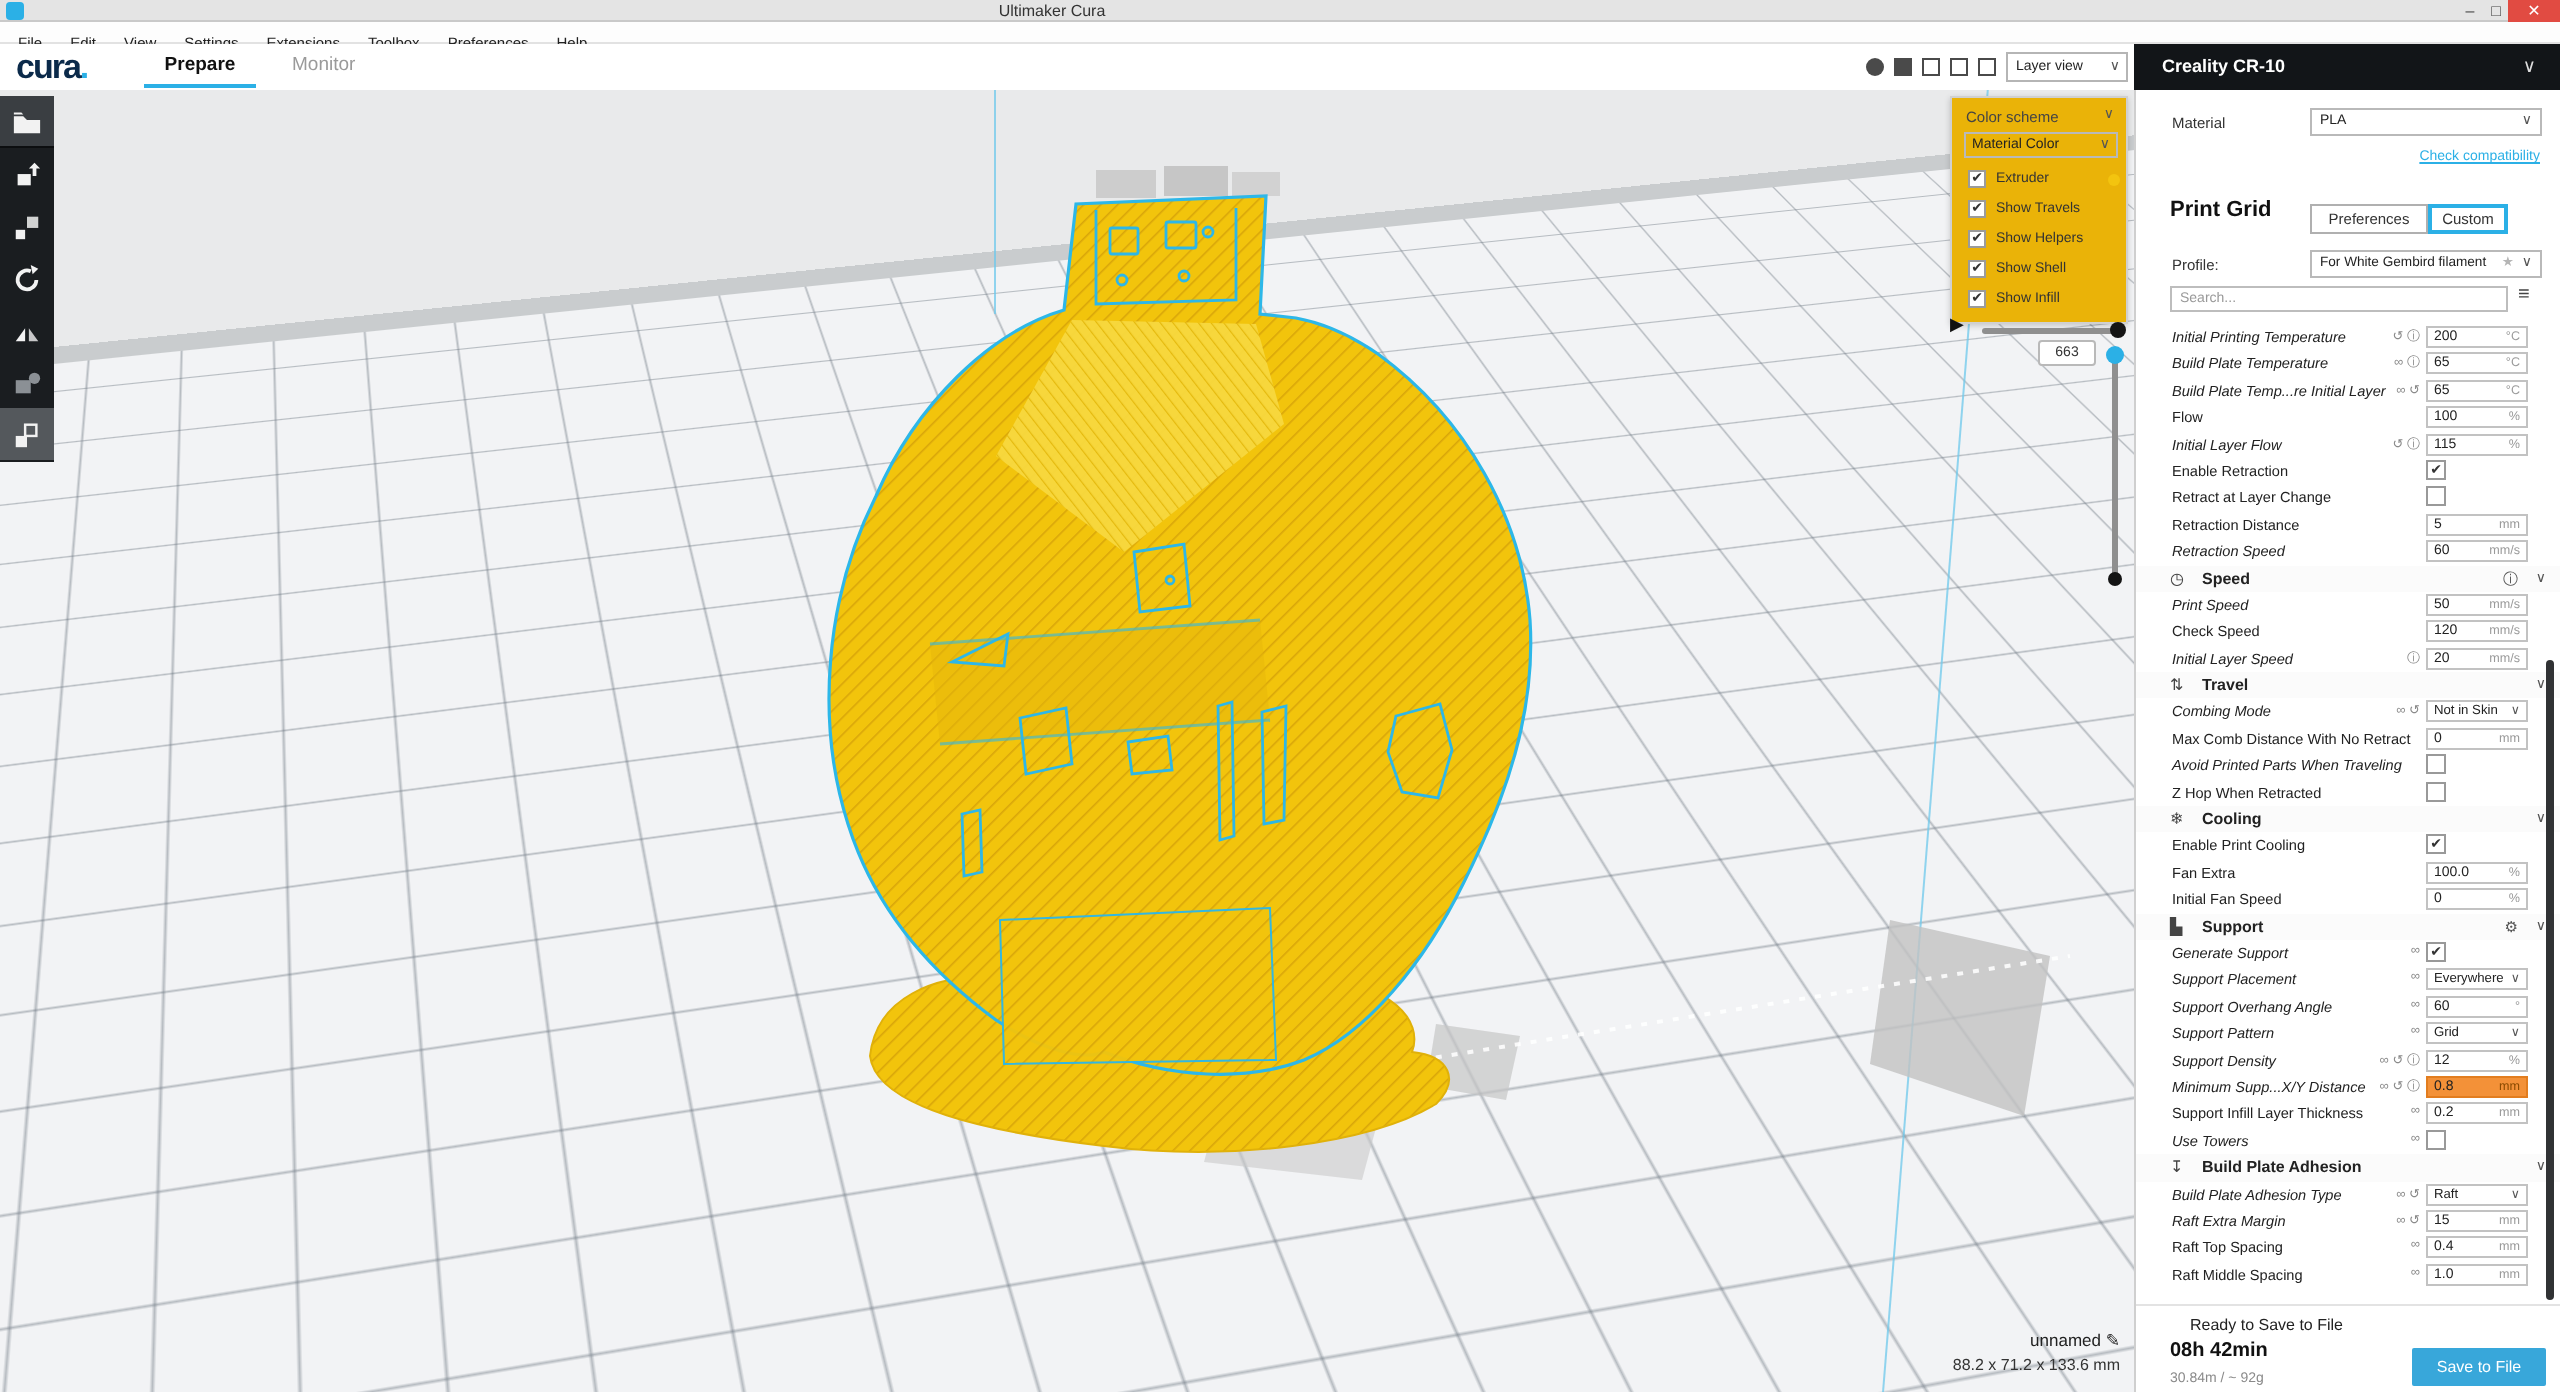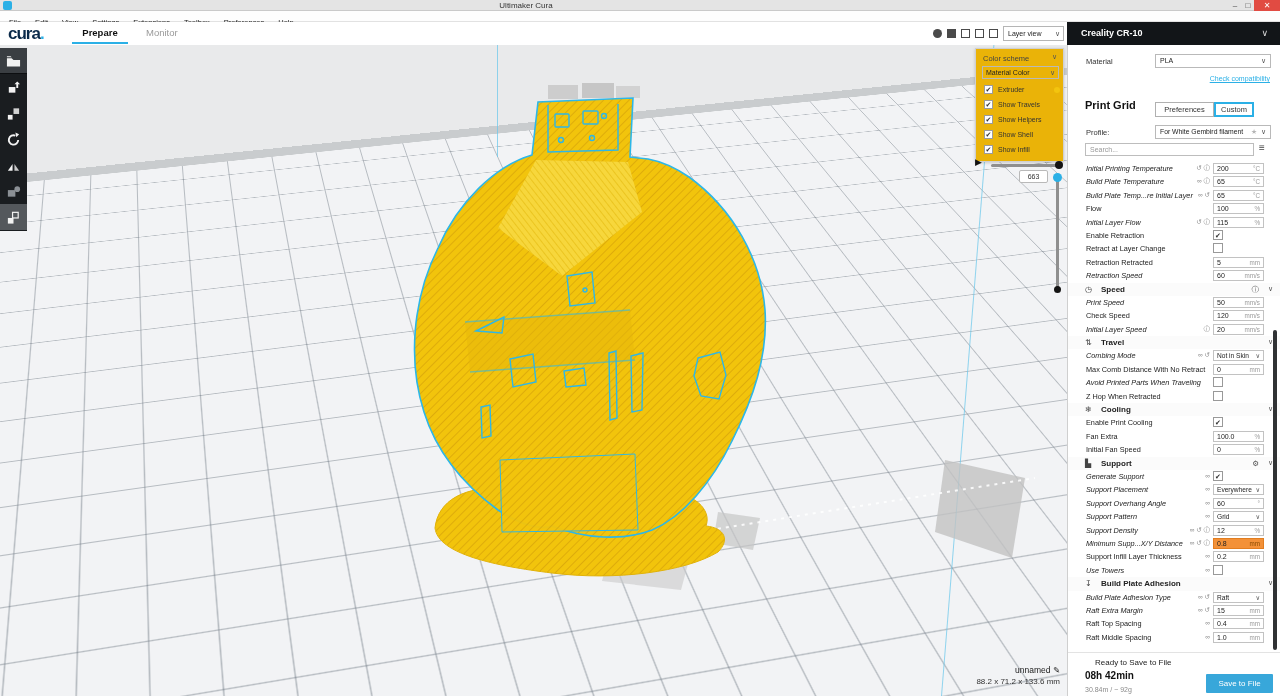--- a/index.html
+++ b/index.html
@@ -342,21 +342,21 @@
           <span class="lbl">Enable Retraction</span>
           <span class="ric"></span>
           <span class="cbox">✔</span>
         </div>
         <div class="srow">
           <span class="lbl">Retract at Layer Change</span>
           <span class="ric"></span>
           <span class="cbox"></span>
         </div>
         <div class="srow">
-          <span class="lbl">Retraction Retracted</span>
+          <span class="lbl">Retraction Distance</span>
           <span class="ric"></span>
           <span class="vbox">
             <span class="v">5</span>
             <span class="u">mm</span>
           </span>
         </div>
         <div class="srow">
           <span class="lbl it">Retraction Speed</span>
           <span class="ric"></span>
           <span class="vbox">

